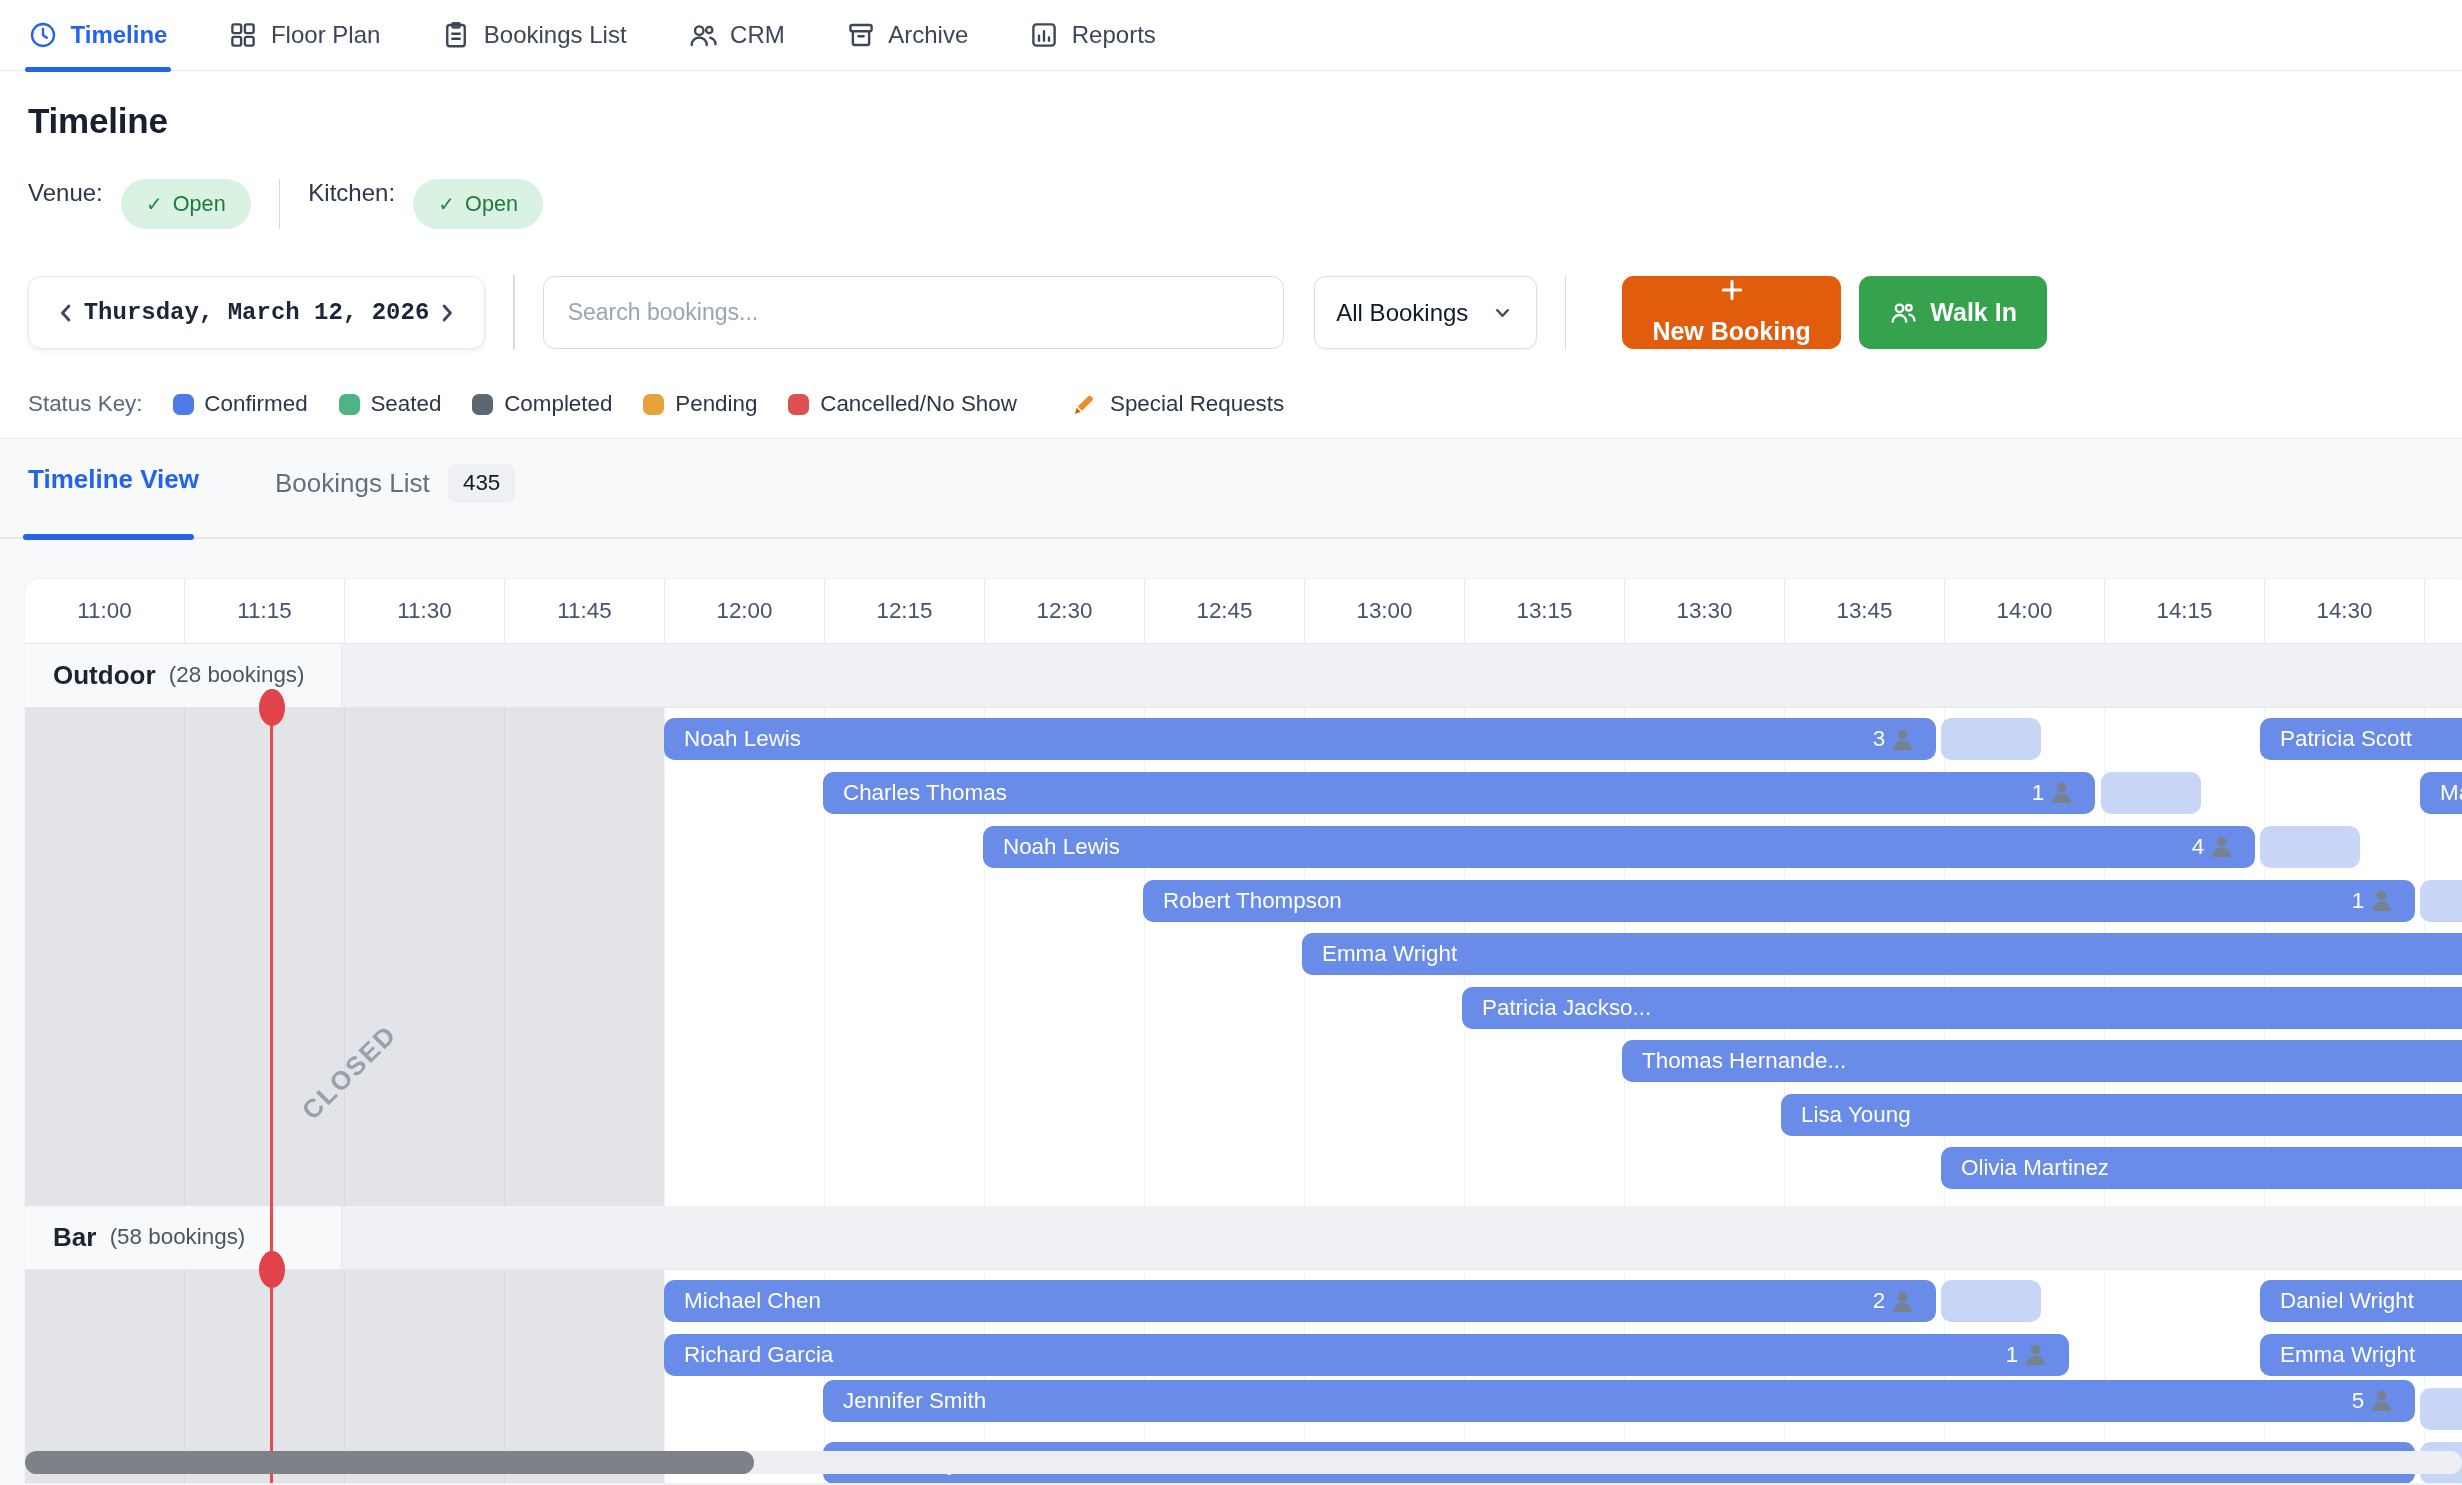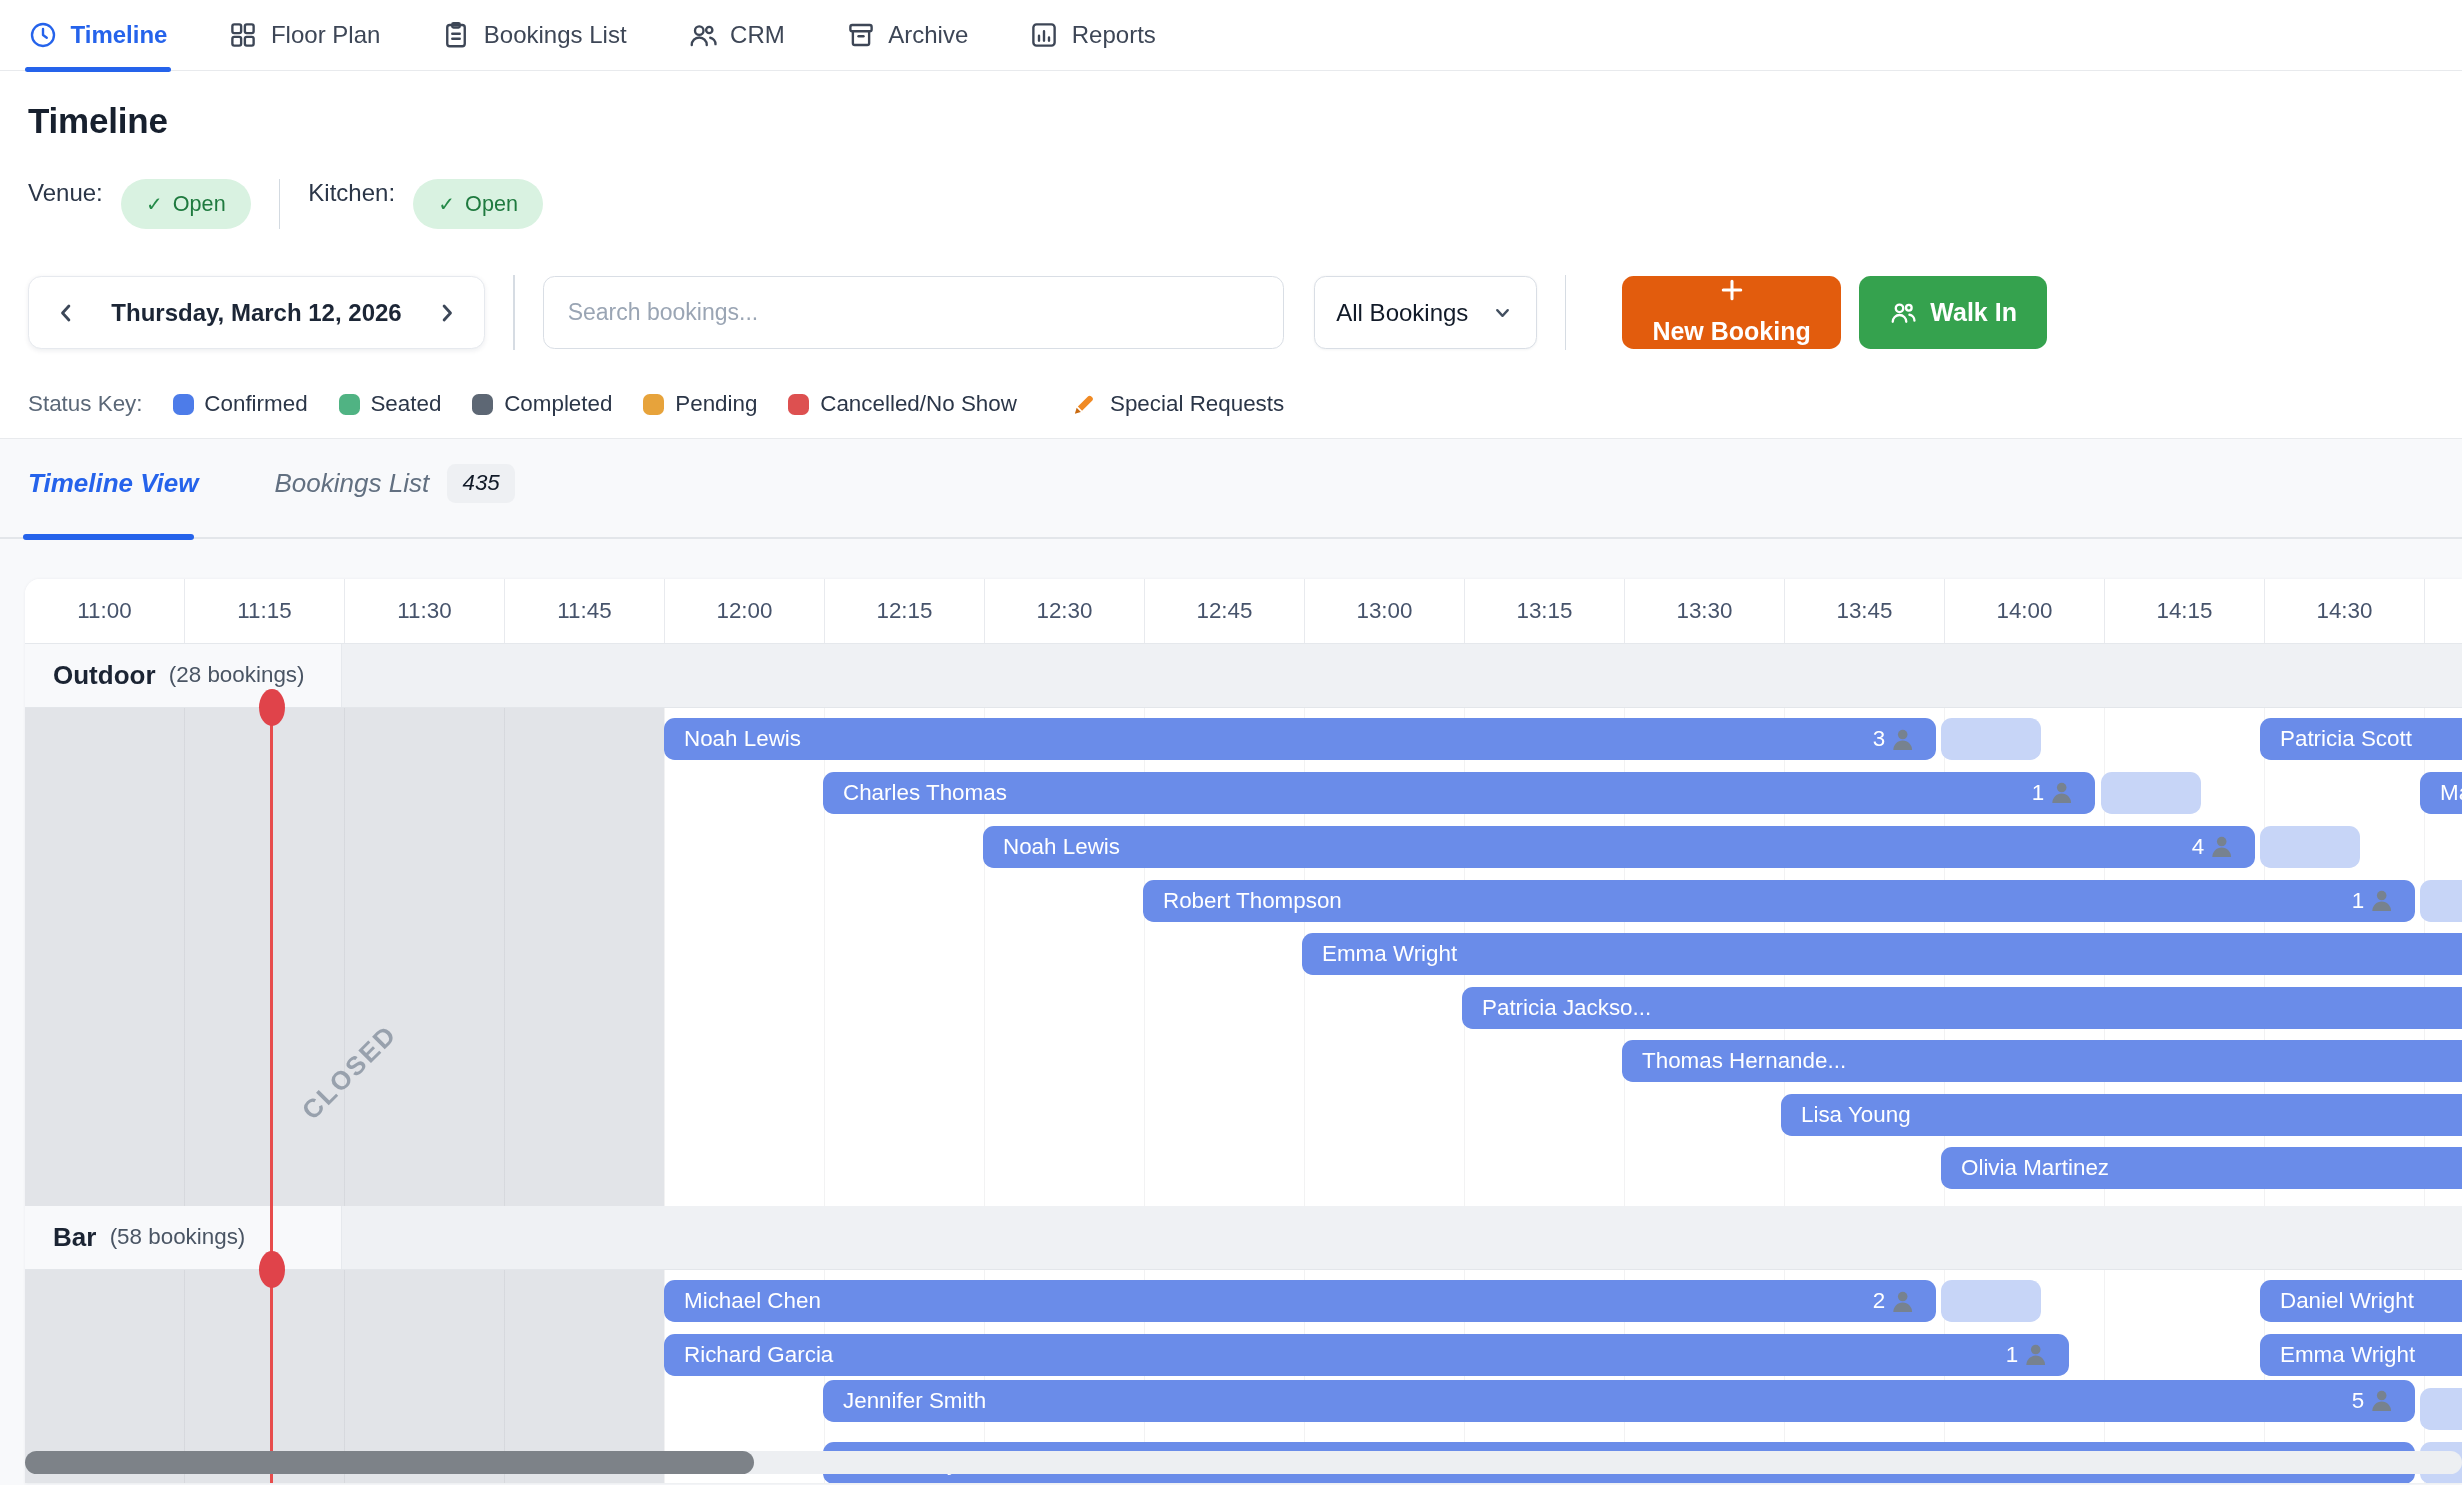--- a/index.html
+++ b/index.html
@@ -22,21 +22,21 @@
   .venuerow { margin:38px 0 0 28px; display:flex; }
   .venuerow .lbl { font-size:24px; color:#2b3648; margin-right:18.3px; }
   .pill { display:inline-flex; align-items:center; gap:10px; background:#d9f2e1; color:#1f7a3f;
     font-size:21.6px; font-weight:500; border-radius:830px; padding:10px 25px; }
   .pill .chk { font-size:20px; color:#258a49; }
   .vdiv { width:1.7px; height:50px; background:#d3dae1; margin:0 28px; }
 
   
   .toolbar { margin:47px 0 0 0; padding-left:28px; display:flex; align-items:center; height:73px; }
   .datecard { width:457px; height:73px; background:#fff; border:1.7px solid #e6e9ee; border-radius:13.3px;
-    box-shadow:0 1.7px 5px rgba(20,30,50,.07); display:flex; align-items:center; padding:0 23px; }
+    box-shadow:0 1.7px 5px rgba(20,30,50,.07); display:flex; align-items:center; padding:0 23px;font-family:Liberation Mono, monospace; }
   .datecard .dtext { flex:1; text-align:center; font-size:24px; font-weight:600; color:#1c2636; }
   .navchev { width:28px; height:28px; color:#3c4758; cursor:pointer; }
   .tb-div { width:1.7px; height:75px; background:#d6dce3; margin:0 28px; }
   .search { width:741px; height:73px; border:1.7px solid #d9dee5; border-radius:11.6px; background:#fff;
     font-size:23px; color:#1c2636; padding:0 24px; outline:none;
     font-family:"Liberation Sans","DejaVu Sans",sans-serif; }
   .search::placeholder { color:#9aa5b4; }
   .select { margin-left:30px; width:223px; height:73px; border:1.7px solid #d9dee5; border-radius:11.6px;
     background:#fff; box-shadow:0 0.8px 2.5px rgba(20,30,50,.05); display:flex; align-items:center;
     justify-content:space-between; padding:0 21.6px; font-size:24px; color:#111a28; cursor:pointer; }
@@ -52,21 +52,21 @@
   .statuskey .sk-label { font-size:22.4px; color:#5b6878; margin-right:30px; }
   .sk-item { display:flex; align-items:center; gap:10.8px; margin-right:31px; font-size:22.4px; color:#2b3648; }
   .sk-dot { width:21px; height:21px; border-radius:6.6px; }
   .sk-special { display:flex; align-items:center; gap:12.5px; margin-left:23px; font-size:22.4px; color:#2b3648; }
   .sk-special svg { width:26.6px; height:26.6px; }
   .hline { margin-top:20px; border:none; border-top:1.7px solid #e8eaed; }
 
   
   .lower { flex:1; background:#f8f9fb; position:relative; overflow:hidden; }
   .tabsrow { position:relative; padding:25px 0 0 28px; height:100px; }
-  .tabs { display:flex; gap:76px; align-items:center;font-style:italic; }
+  .tabs { display:flex; gap:76px; align-items:flex-start; }
   .tab { font-size:26px; color:#627081; font-weight:500; display:flex; align-items:center; gap:18.3px; cursor:pointer; }
   .tab.active { color:#2563eb; font-weight:600; }
   .tab-badge { background:#eef0f3; border-radius:8.3px; padding:6.6px 15px; font-size:22.4px; color:#111a28; font-weight:500; }
   .tabsrow .track { position:absolute; left:0; right:0; bottom:0; height:1.7px; background:#e3e6ea; }
   .tabsrow .ink { position:absolute; left:23px; width:171px; bottom:-1.7px; height:5.8px; background:#2563eb; border-radius:3.3px; }
 
   
   .panel { position:relative; margin:40px 0 0 25px; width:2437px; height:904px;
     border-top-left-radius:15px; overflow:hidden; background:#fff;
     box-shadow:0 0.8px 3.3px rgba(20,30,50,.06); }

